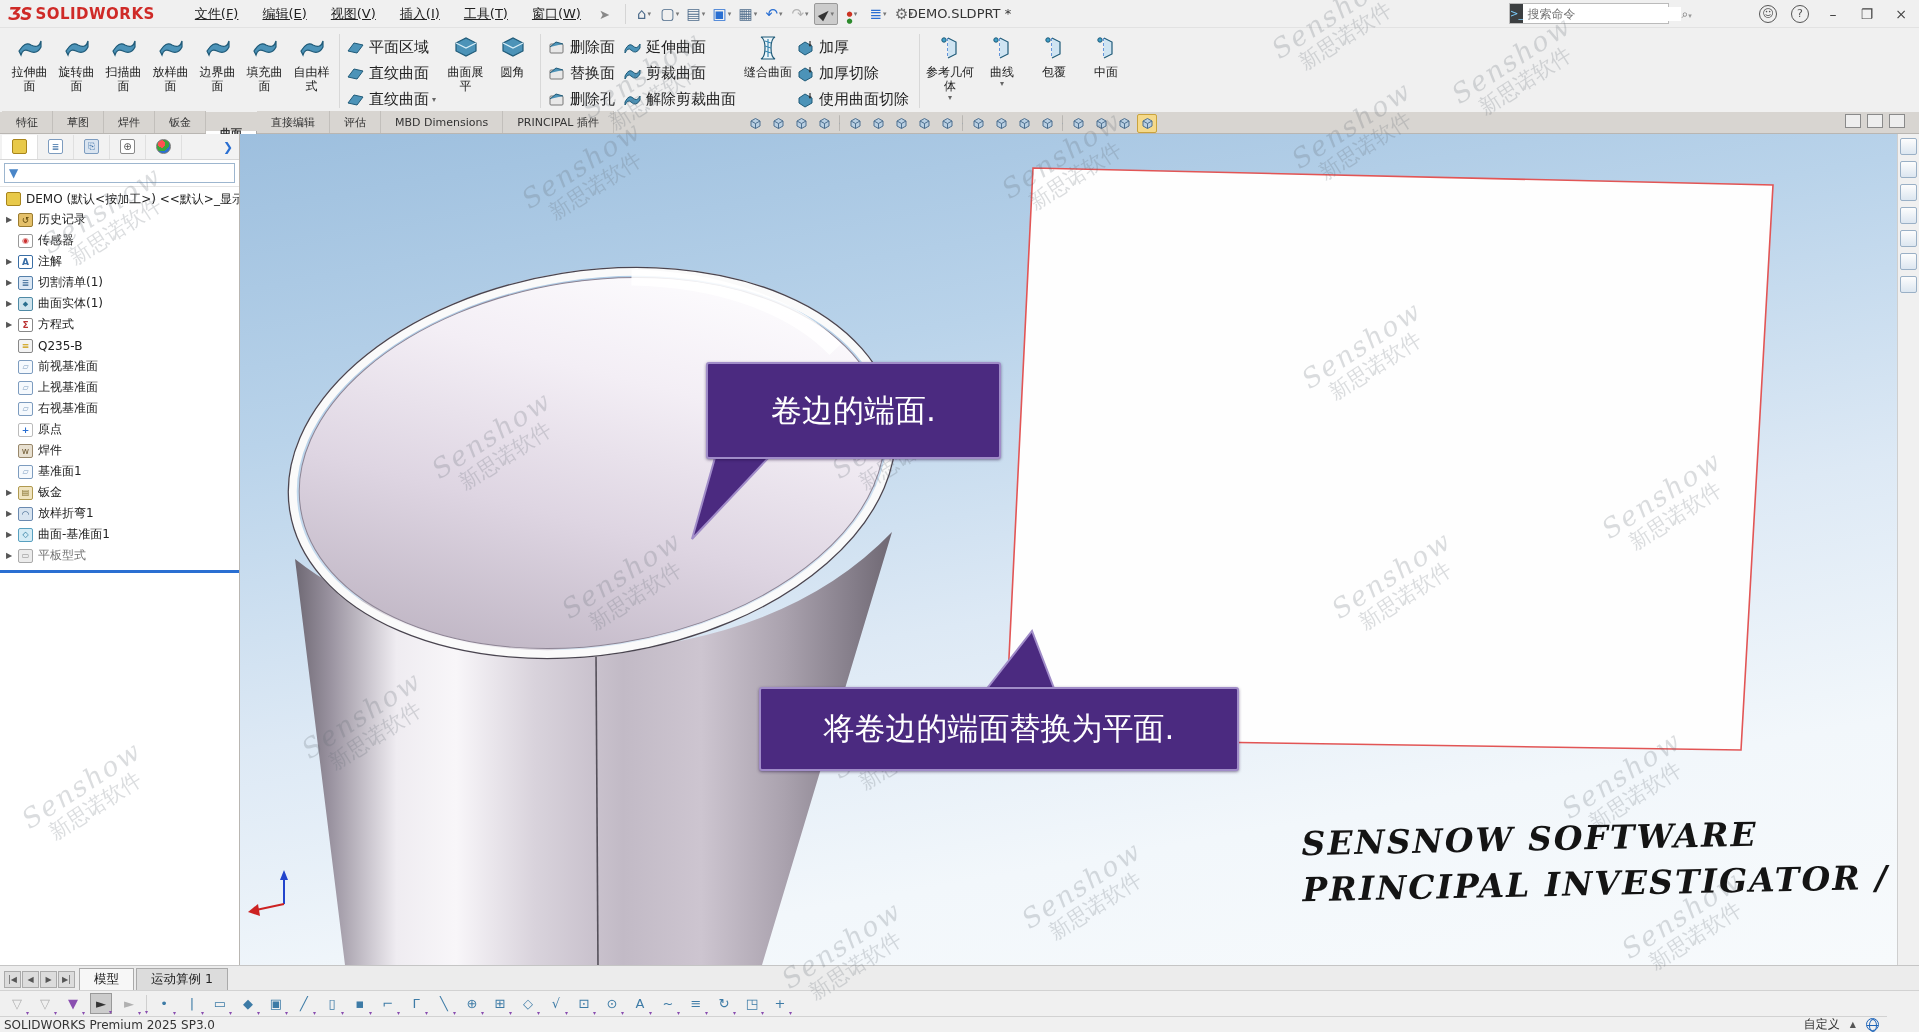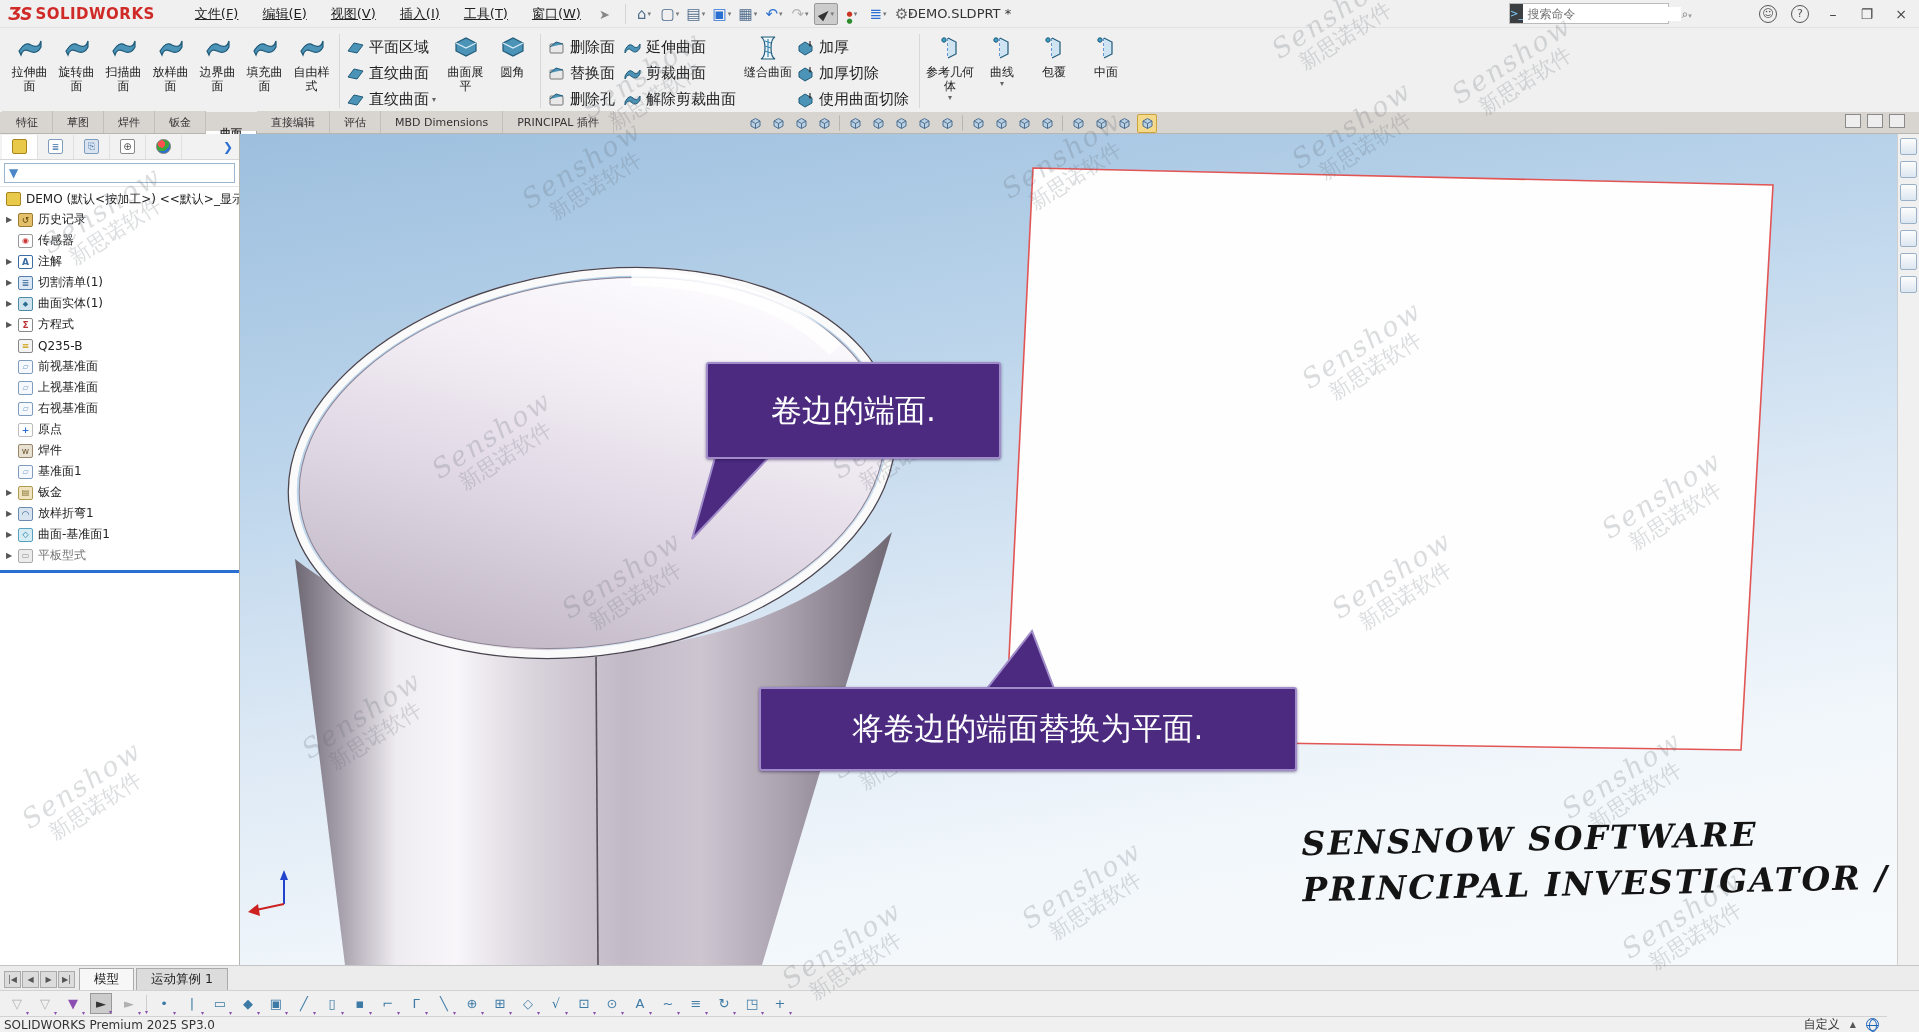--- a/index.html
+++ b/index.html
@@ -105,21 +105,21 @@
   .ic-flat-pattern{background:#ececec;border:1px solid #aaa;color:#888;} .ic-flat-pattern::after{content:"▭";font-size:8px;}
   .tlabel.dim{color:#737373;}
   #rollback-bar{height:3px;background:var(--rollback-blue);margin:4px 0 0 0;width:100%;}
 
   
   #viewport{position:absolute;left:240px;top:134px;width:1657px;height:831px;overflow:hidden;
     background:linear-gradient(170deg,#9dbfde 0%,#b9d3ea 28%,#dde9f5 55%,#f2f7fb 78%,#f7fafc 100%);}
   #vp-svg{position:absolute;left:0;top:0;}
   .callout{position:absolute;background:var(--callout-bg);border:2px solid var(--callout-border);border-radius:3px;color:#fff;display:flex;align-items:center;justify-content:center;z-index:45;box-shadow:0 1px 3px rgba(30,10,60,.5);}
   #callout-1{left:466px;top:228px;width:295px;height:97px;font-size:31px;}
-  #callout-2{left:519px;top:553px;width:538px;height:84px;font-size:31px;}
+  #callout-2{left:519px;top:553px;width:480px;height:84px;font-size:31px;}
   #pointer-svg{position:absolute;left:0;top:0;z-index:44;pointer-events:none;}
   #signature{position:absolute;left:1062px;top:680px;z-index:43;color:#141414;transform:rotate(-1.2deg);font-family:"DejaVu Serif",serif;font-style:italic;font-weight:bold;}
   #signature .sig-line{font-size:33px;letter-spacing:2px;white-space:nowrap;line-height:46px;}
   #taskpane-strip{position:absolute;right:0;top:134px;width:22px;height:831px;background:#f0f0f0;border-left:1px solid #cfcfcf;display:flex;flex-direction:column;align-items:center;padding-top:4px;gap:6px;}
   .tp-icon{width:17px;height:17px;border:1px solid #9ab0c6;background:linear-gradient(#fdfdfd,#dce6f0);border-radius:2px;}
 
   
   #wm-layer{position:absolute;left:0;top:0;width:1919px;height:1032px;pointer-events:none;z-index:40;}
   .wm{position:absolute;transform:rotate(-33deg);text-align:center;color:rgba(100,106,118,.23);font-family:"DejaVu Serif",serif;}
   .wm .wm1{font-style:italic;font-size:27px;letter-spacing:2px;line-height:26px;}

